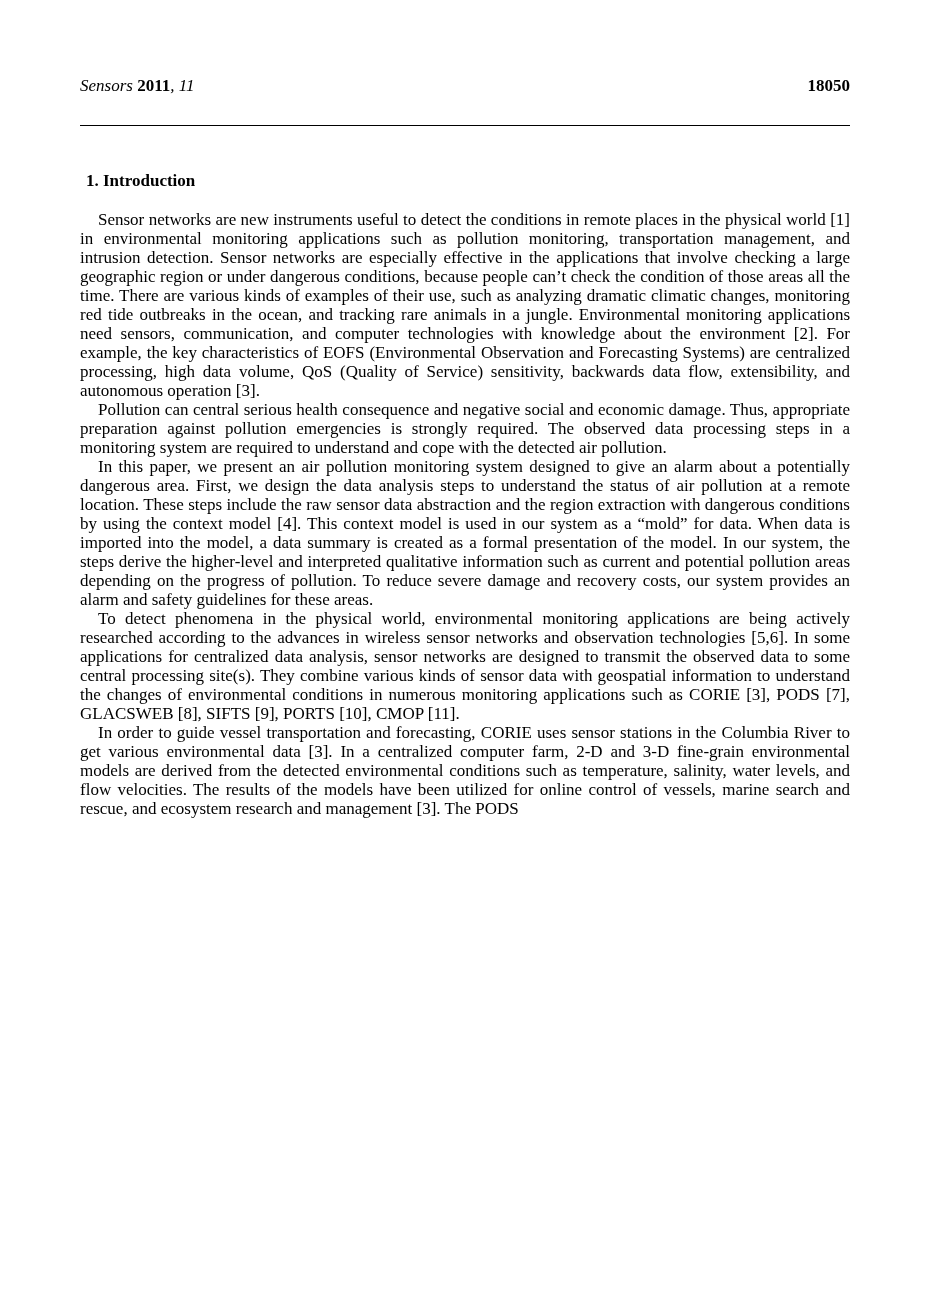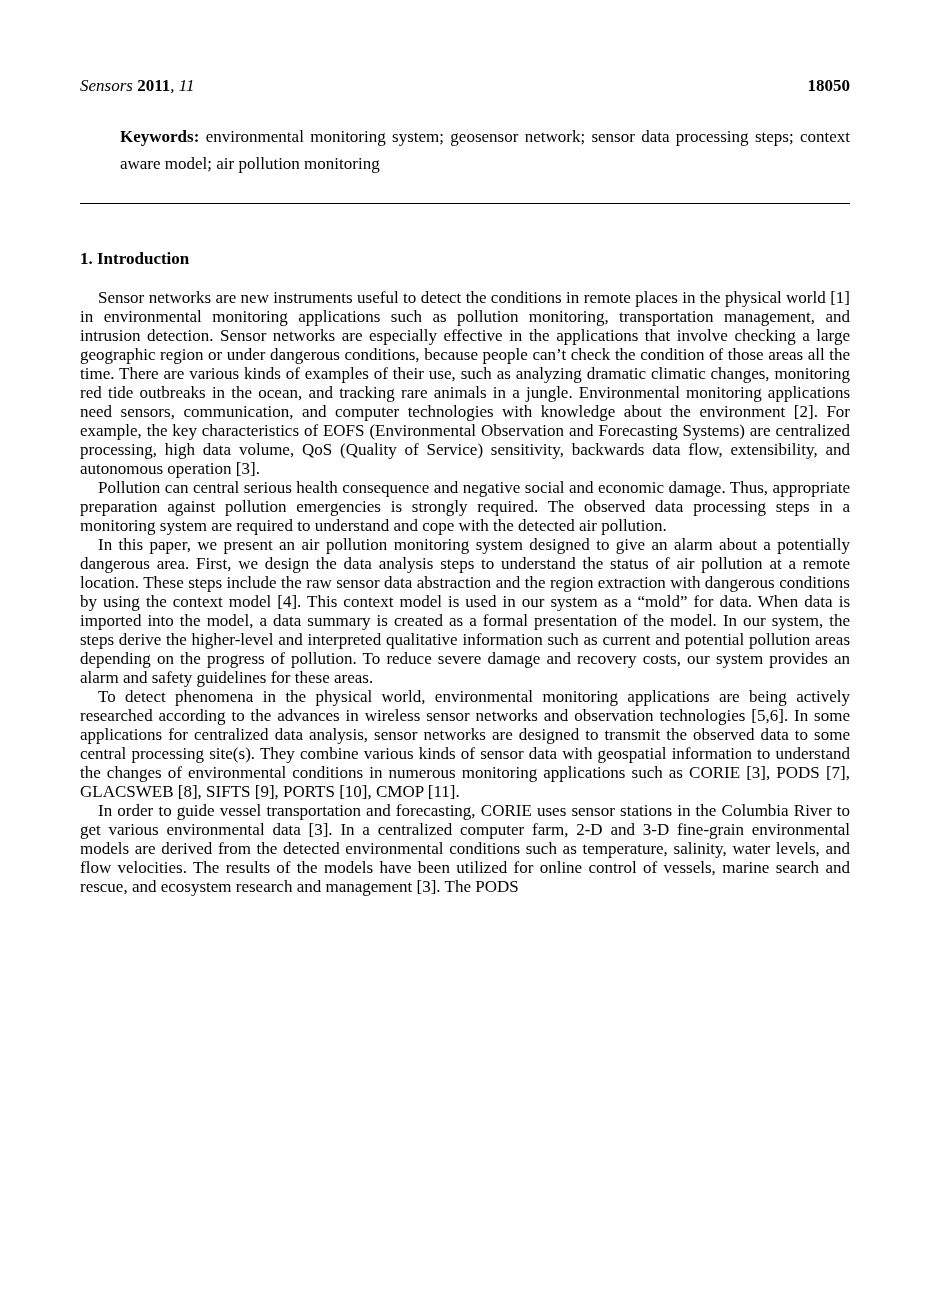--- a/index.html
+++ b/index.html
@@ -37,38 +37,38 @@
     width: 100%;
   }
   .section-heading {
     font-size: 17px;
     font-weight: bold;
     line-height: 27px;
     margin: 21px 0 16px 0;
   }
   .section-heading.first-heading {
     margin-top: 41px;
+    margin-left: 6px;
   }
   .body-para {
     text-align: justify;
     text-indent: 18px;
     line-height: 19px;
   }
 </style>
 </head>
 <body>
 
 <div class="page">
 
   <header class="page-header">
     <div class="journal-ref"><span class="italic">Sensors</span> <span class="bold">2011</span><span class="italic">, 11</span></div>
     <div class="page-number bold">18050</div>
   </header>
 
-  <div class="keywords"><span class="bold">Keywords:</span> <span>environmental monitoring system; geosensor network; sensor data processing steps; context aware model; air pollution monitoring</span></div>
 
   <hr class="divider">
 
   <h2 class="section-heading first-heading">1. Introduction</h2>
 
   <p class="body-para">Sensor networks are new instruments useful to detect the conditions in remote places in the physical world [1] in environmental monitoring applications such as pollution monitoring, transportation management, and intrusion detection. Sensor networks are especially effective in the applications that involve checking a large geographic region or under dangerous conditions, because people can’t check the condition of those areas all the time. There are various kinds of examples of their use, such as analyzing dramatic climatic changes, monitoring red tide outbreaks in the ocean, and tracking rare animals in a jungle. Environmental monitoring applications need sensors, communication, and computer technologies with knowledge about the environment [2]. For example, the key characteristics of EOFS (Environmental Observation and Forecasting Systems) are centralized processing, high data volume, QoS (Quality of Service) sensitivity, backwards data flow, extensibility, and autonomous operation [3].</p>
   <p class="body-para">Pollution can central serious health consequence and negative social and economic damage. Thus, appropriate preparation against pollution emergencies is strongly required. The observed data processing steps in a monitoring system are required to understand and cope with the detected air pollution.</p>
   <p class="body-para">In this paper, we present an air pollution monitoring system designed to give an alarm about a potentially dangerous area. First, we design the data analysis steps to understand the status of air pollution at a remote location. These steps include the raw sensor data abstraction and the region extraction with dangerous conditions by using the context model [4]. This context model is used in our system as a “mold” for data. When data is imported into the model, a data summary is created as a formal presentation of the model. In our system, the steps derive the higher-level and interpreted qualitative information such as current and potential pollution areas depending on the progress of pollution. To reduce severe damage and recovery costs, our system provides an alarm and safety guidelines for these areas.</p>
 
 

